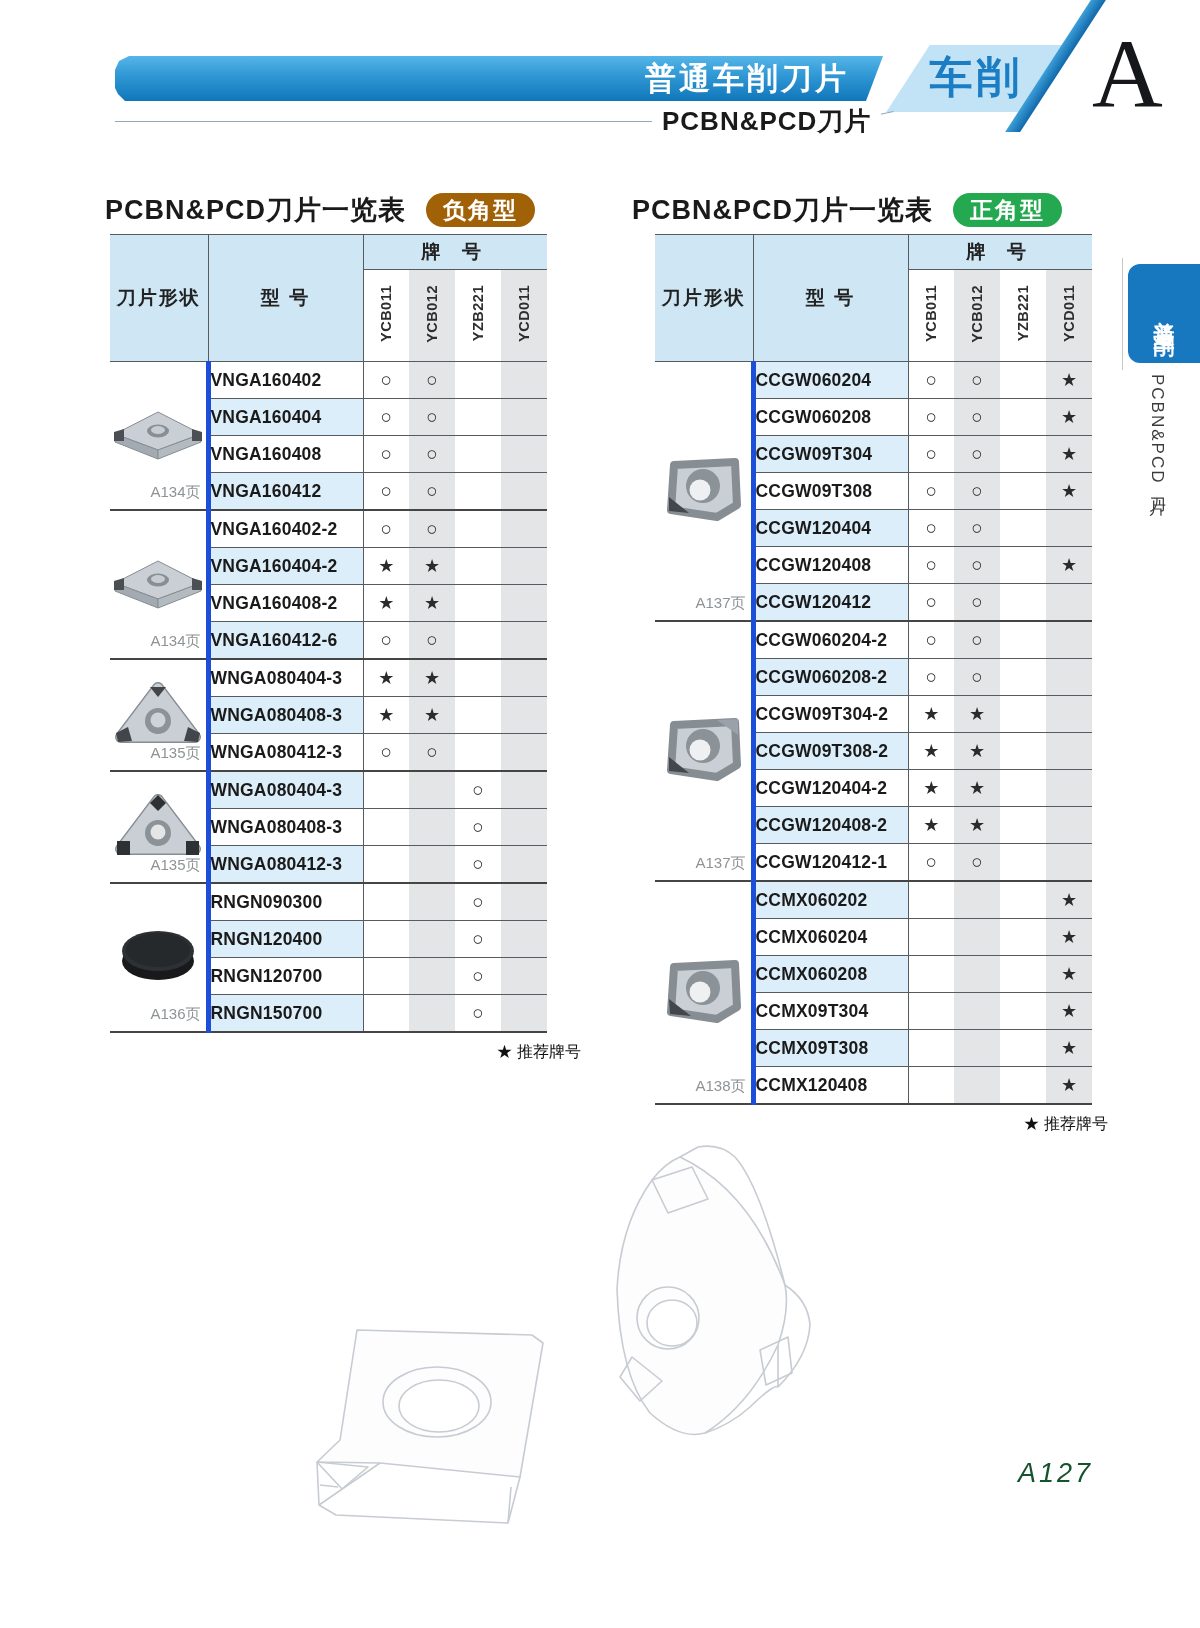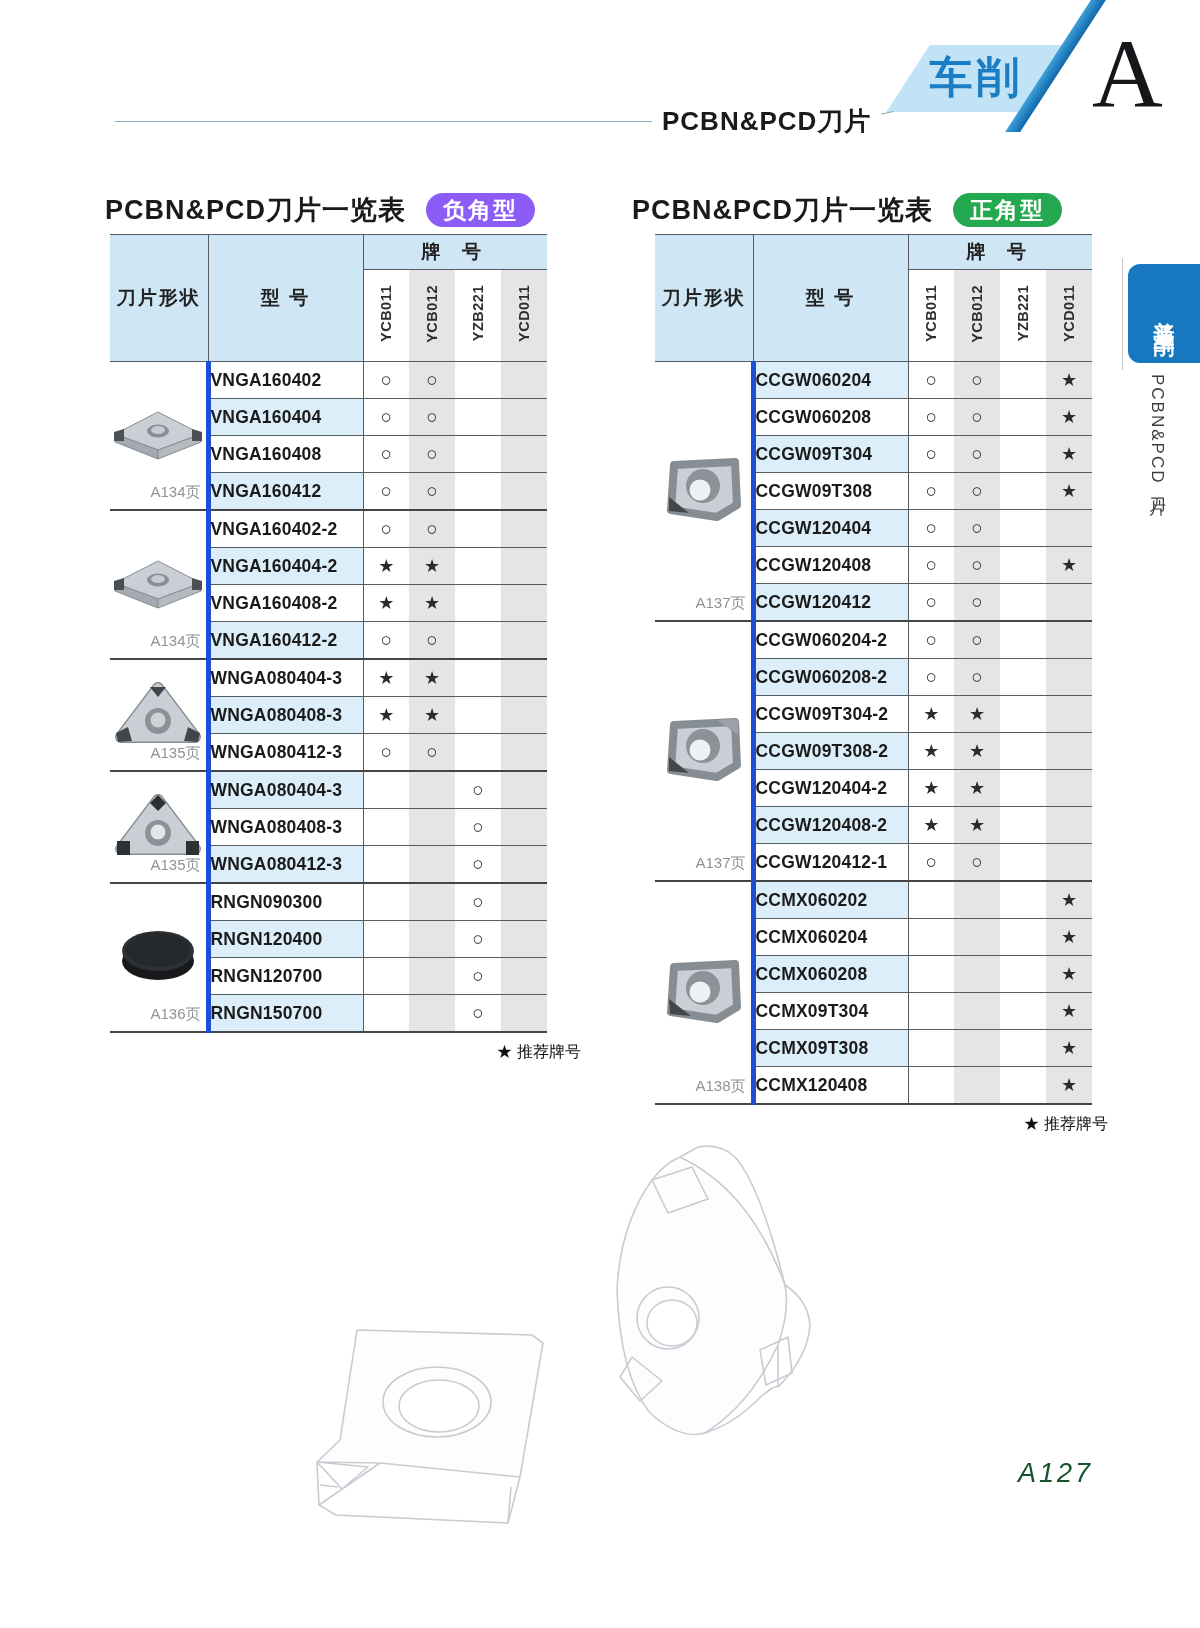--- a/index.html
+++ b/index.html
@@ -72,33 +72,36 @@
 
   .pageno{position:absolute;left:1018px;top:1458px;font-size:27px;font-style:italic;
           color:#14532d;letter-spacing:3px;}
   .drawings{position:absolute;left:280px;top:1095px;}
 </style>
 </head>
 <body>
 
 <div class="page">
 
+  <div class="banner">
+    <span class="banner-text">普通车削刀片</span>
+  </div>
   <div class="para">
     <span class="para-text">车削</span>
   </div>
   <div class="stripe"></div>
   <div class="big-letter">A</div>
   <div class="subrule"></div>
   <div class="subrule-diag"></div>
   <div class="subtitle">PCBN&amp;PCD刀片</div>
 
   <section class="cat" style="left:105px;top:190px;">
     <div class="cat-head">
       <h2 class="cat-title">PCBN&amp;PCD刀片一览表</h2>
-      <span class="pill" style="background: #8b5cf6;">负角型</span>
+      <span class="pill" style="background: #a16207;">负角型</span>
     </div>
     <div style="margin-left:5px;">
         <table class="cat-tbl alt-even">
           <colgroup>
             <col class="col-shape">
             <col class="col-model">
             <col class="col-mark">
             <col class="col-mark">
             <col class="col-mark">
             <col class="col-mark">
@@ -178,21 +181,21 @@
               <td class="mark gray"></td>
             </tr>
             <tr>
               <td class="model">VNGA160408-2</td>
               <td class="mark star">★</td>
               <td class="mark gray star">★</td>
               <td class="mark"></td>
               <td class="mark gray"></td>
             </tr>
             <tr class="g-end">
-              <td class="model">VNGA160412-2</td>
+              <td class="model">VNGA160412-6</td>
               <td class="mark">○</td>
               <td class="mark gray">○</td>
               <td class="mark"></td>
               <td class="mark gray"></td>
             </tr>
             <tr>
               <td class="shapecell" rowspan="3"><span class=""><svg width="92" height="64" viewBox="0 0 92 64">
                     <polygon points="46,7 83,56 9,56" stroke="#868d93" stroke-width="12" stroke-linejoin="round" fill="#c9cfd4"></polygon>
                     <polygon points="46,7 83,56 9,56" stroke="#c9cfd4" stroke-width="9" stroke-linejoin="round" fill="#c9cfd4"></polygon>
                     <polygon points="38,6 54,6 46,16" fill="#42464a"></polygon>

